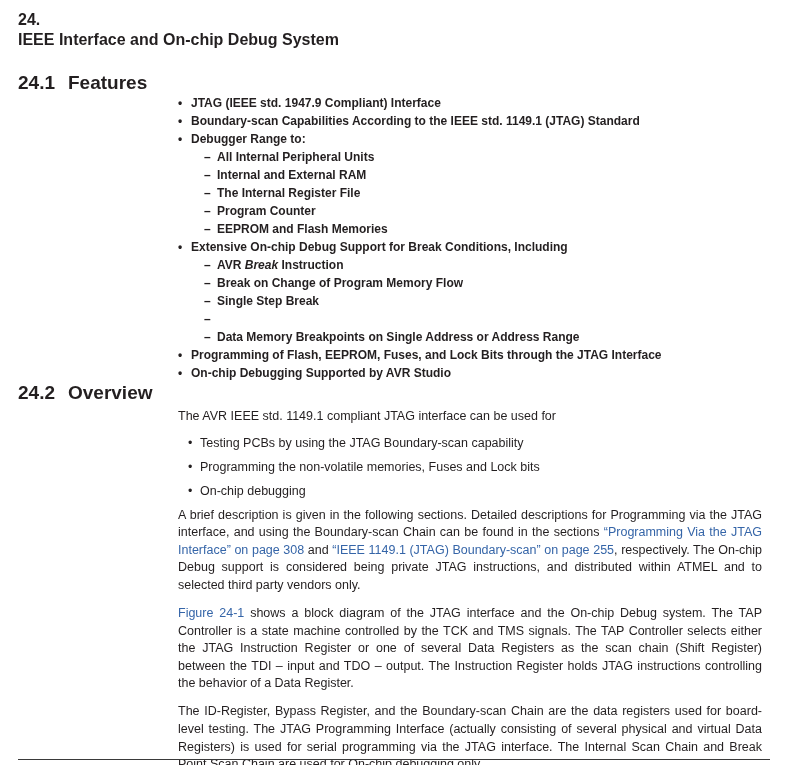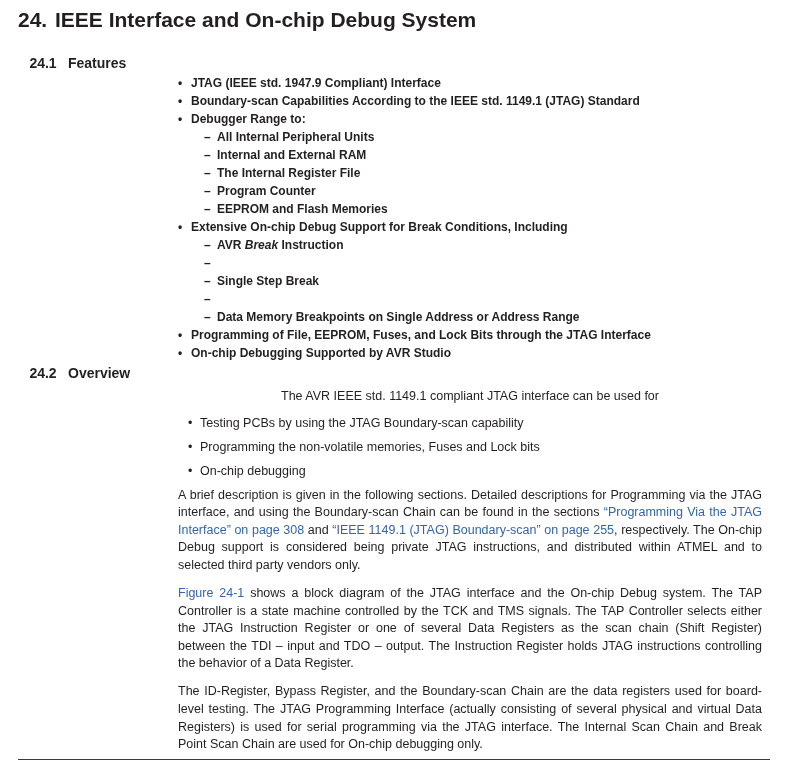--- a/index.html
+++ b/index.html
@@ -15,36 +15,36 @@
     color:var(--text-color);
     overflow:hidden;
   }
   .page{
     position:relative;
     width:788px;height:765px;
     background:var(--page-bg);
     padding:10px 26px 0 18px;
   }
   
-  .chapter-heading{display:flex;font-weight:bold;font-size:21px;line-height:20px;}
+  .chapter-heading{display:flex;font-weight:bold;font-size:16px;line-height:20px;flex-direction:column;}
   .ch-num{flex:none;width:37px;}
   
-  .sec-heading{display:flex;font-weight:bold;font-size:14px;line-height:18px;text-align:center;}
+  .sec-heading{display:flex;font-weight:bold;font-size:19px;line-height:18px;}
   .sec-num{flex:none;width:50px;}
   .section-features{margin-top:24px;}
   .section-overview{margin-top:2px;}
   .sec-body{margin-left:160px;}
   
   .features-list{list-style:none;padding-top:2px;font-weight:bold;font-size:12px;}
   .features-list li{display:flex;align-items:flex-start;line-height:18px;}
   .features-list li.lvl2{margin-left:26px;}
   .features-list .marker{flex:none;width:13px;}
   
   .body-text{font-size:12.5px;line-height:17.6px;}
-  .intro{margin-top:6px;text-align:center;}
+  .intro{margin-top:6px;}
   .ov-bullets{list-style:none;margin:9px 0 4px 0;}
   .ov-bullets li{display:flex;align-items:flex-start;font-size:12.5px;line-height:17.6px;margin-bottom:6.4px;padding-left:10px;}
   .ov-bullets .marker{flex:none;width:12px;}
   .para{margin-top:0;margin-bottom:10.5px;text-align:justify;}
   .link{color:var(--link-color);cursor:pointer;}
   .italic{font-style:italic;margin-top:8px;}
   
   .footer-rule{
     position:absolute;left:18px;right:18px;bottom:5px;
     border-top:1px solid #3a3a3a;height:0;
@@ -102,35 +102,36 @@
         <li class="lvl1">
             <span class="marker">•</span>
             <span class="ftext">Extensive On-chip Debug Support for Break Conditions, Including</span>
           </li>
         <li class="lvl2">
             <span class="marker">–</span>
             <span class="ftext"><span>AVR </span><span class="italic">Break</span><span> Instruction</span></span>
           </li>
         <li class="lvl2">
             <span class="marker">–</span>
+            <span class="ftext">Break on Change of Program Memory Flow</span>
           </li>
         <li class="lvl2">
             <span class="marker">–</span>
             <span class="ftext">Single Step Break</span>
           </li>
         <li class="lvl2">
             <span class="marker">–</span>
           </li>
         <li class="lvl2">
             <span class="marker">–</span>
             <span class="ftext">Data Memory Breakpoints on Single Address or Address Range</span>
           </li>
         <li class="lvl1">
             <span class="marker">•</span>
-            <span class="ftext">Programming of File, EEPROM, Fuses, and Lock Bits through the JTAG Interface</span>
+            <span class="ftext">Programming of Flash, EEPROM, Fuses, and Lock Bits through the JTAG Interface</span>
           </li>
         <li class="lvl1">
             <span class="marker">•</span>
             <span class="ftext">On-chip Debugging Supported by AVR Studio</span>
           </li>
       </ul>
     </div>
   </div>
 
   <div class="section section-overview">

